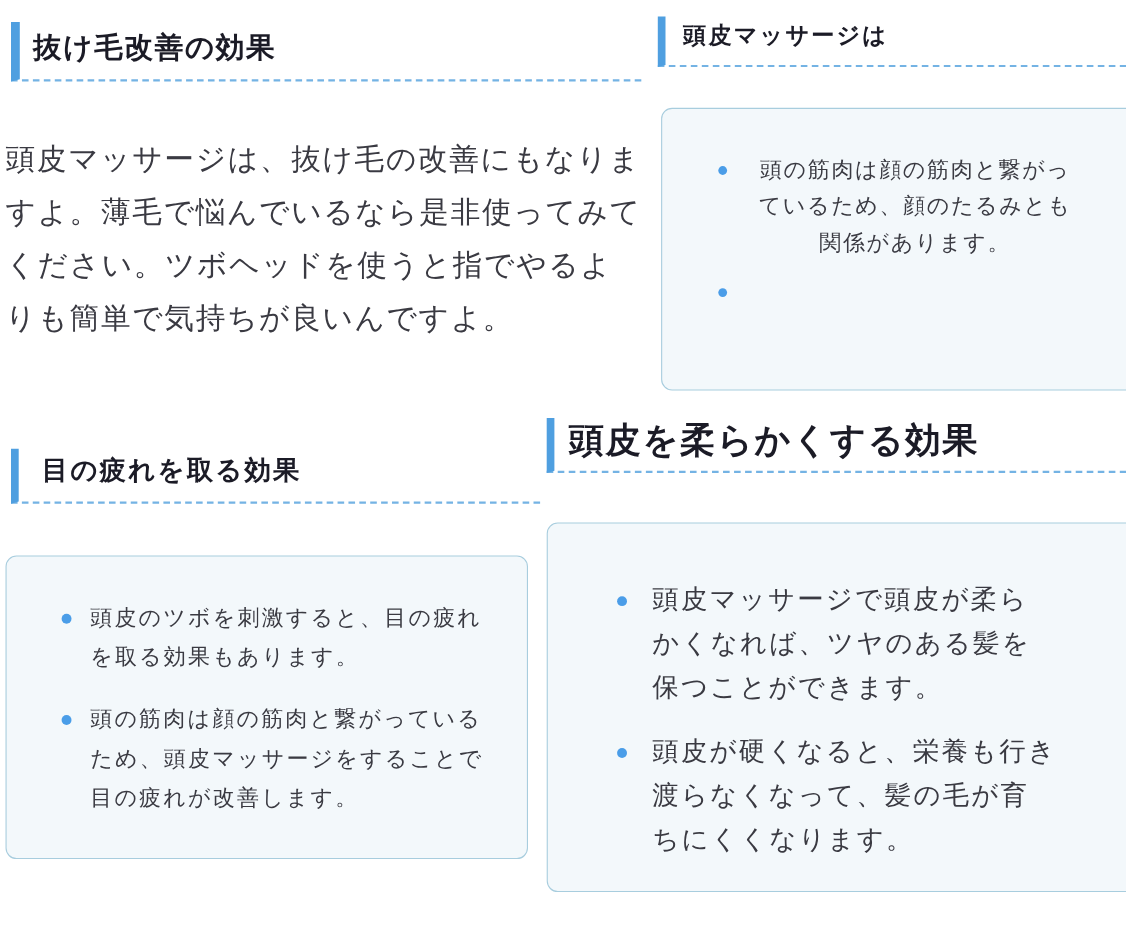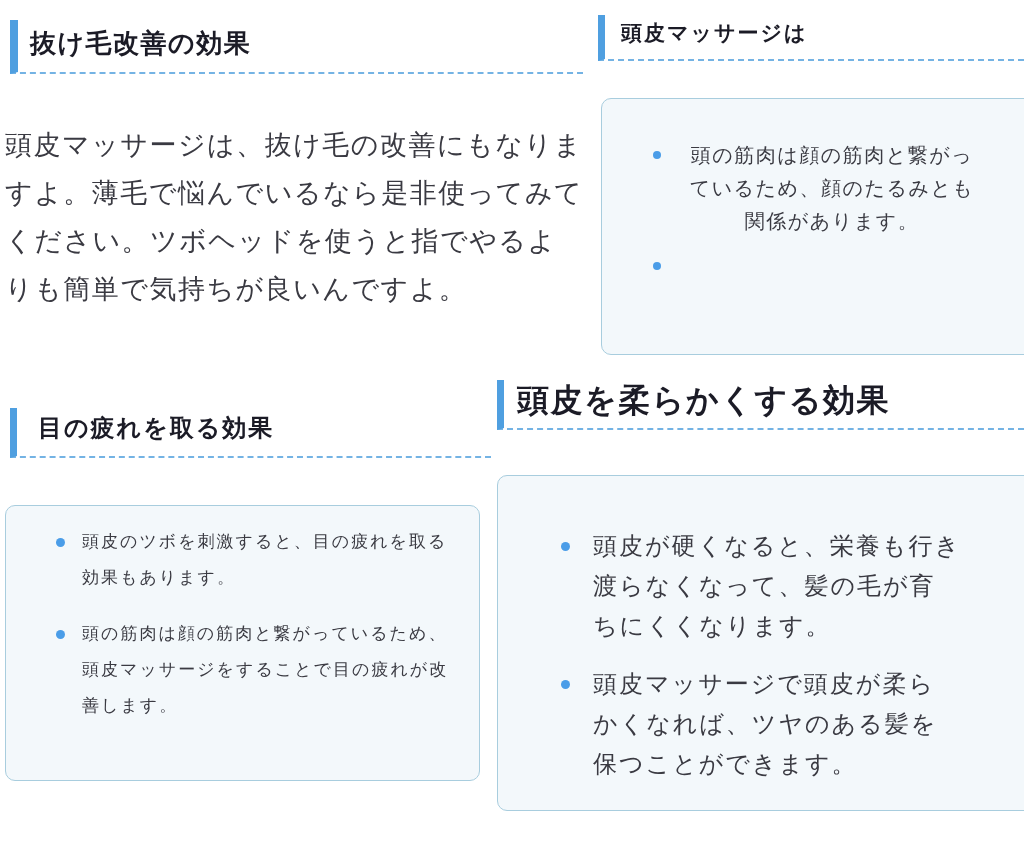--- a/index.html
+++ b/index.html
@@ -85,22 +85,22 @@
   .box-liftup{
     left:601px;top:98px;width:442px;height:257px;
     padding:40px 0 0 51px;
     font-size:20px;line-height:33px;letter-spacing:1.5px;
   }
   .box-liftup li{width:330px;padding-left:28px;text-align:center;}
   .box-liftup li + li{margin-top:12px;}
   .box-liftup .dot{top:12px;width:8px;height:8px;}
   .box-eyestrain{
     left:5px;top:505px;width:475px;height:276px;
-    padding:18px 0 0 50px;
-    font-size:17px;line-height:36px;letter-spacing:2px;
+    padding:38px 0 0 50px;
+    font-size:20px;line-height:36px;letter-spacing:2px;
   }
   .box-eyestrain li{width:398px;padding-left:26px;}
   .box-eyestrain li + li{margin-top:20px;}
   .box-eyestrain .dot{top:14px;}
   .box-softscalp{
     left:497px;top:475px;width:560px;height:336px;
     padding:50px 0 0 63px;
     font-size:24px;line-height:40px;letter-spacing:2px;
   }
   .box-softscalp li{width:400px;padding-left:32px;}
@@ -144,22 +144,22 @@
       </li>
     </ul>
   </div>
 
   <h2 class="bar-heading h-softscalp">頭皮を柔らかくする効果</h2>
 
   <div class="callout box-softscalp">
     <ul>
       <li>
         <span class="dot"></span>
-        <span>頭皮が硬くなると、栄養も行き渡らなくなって、髪の毛が育ちにくくなります。</span>
+        <span>頭皮マッサージで頭皮が柔らかくなれば、ツヤのある髪を保つことができます。</span>
       </li>
       <li>
         <span class="dot"></span>
-        <span>頭皮マッサージで頭皮が柔らかくなれば、ツヤのある髪を保つことができます。</span>
+        <span>頭皮が硬くなると、栄養も行き渡らなくなって、髪の毛が育ちにくくなります。</span>
       </li>
     </ul>
   </div>
 
 </div>
 
 </body></html>

